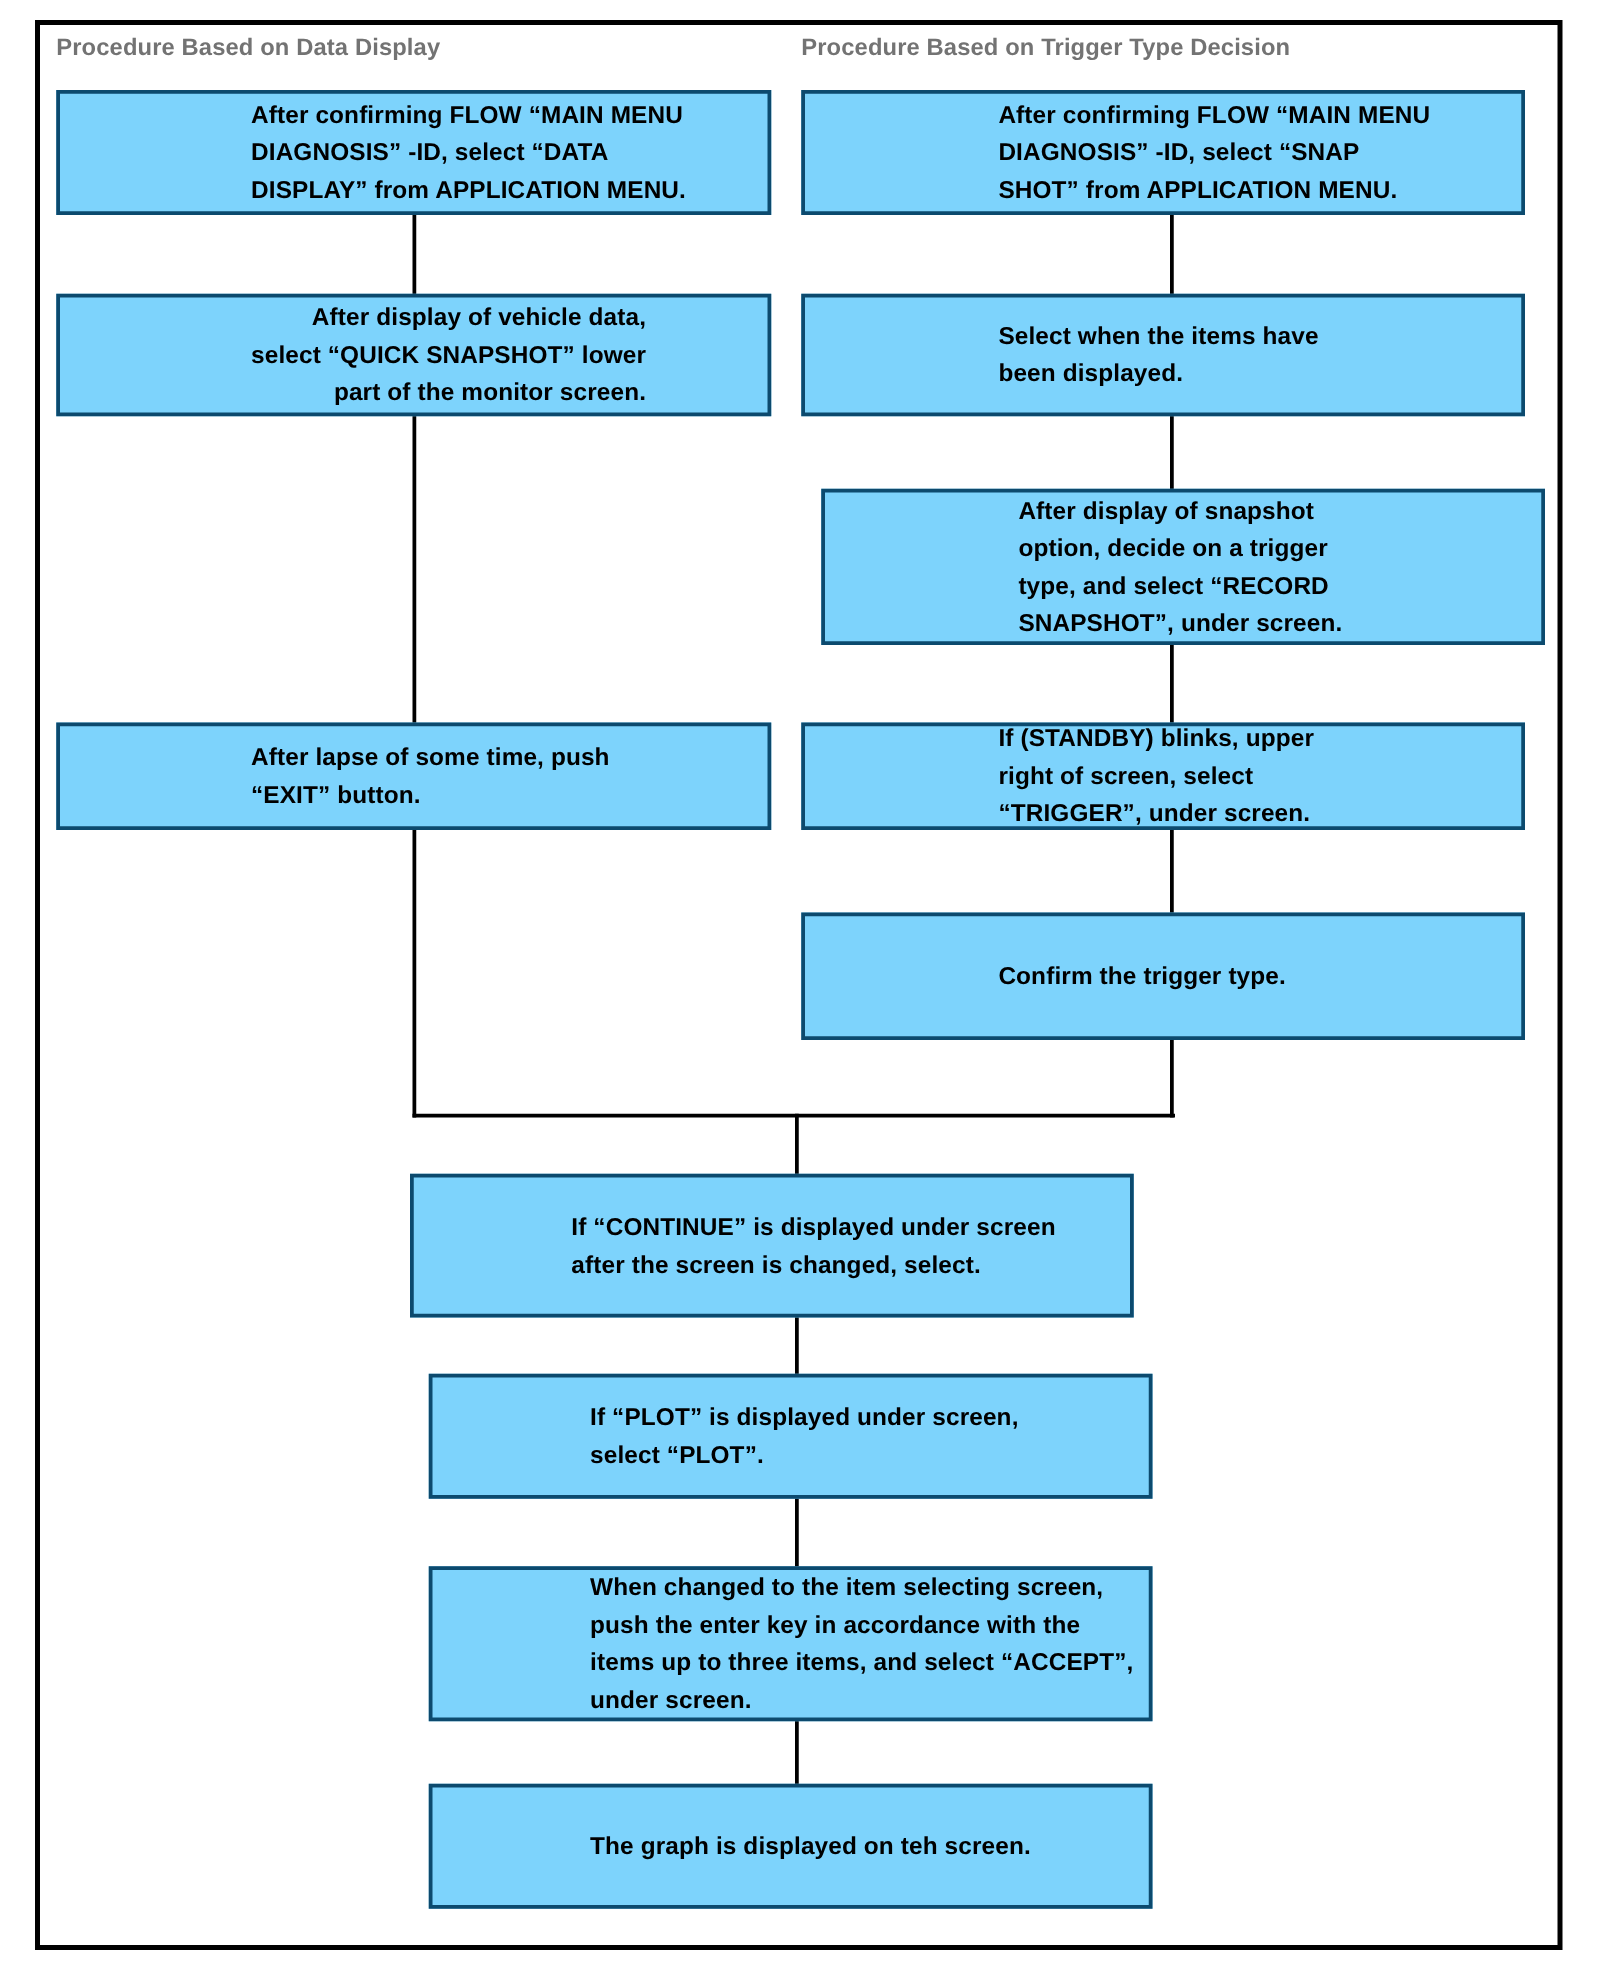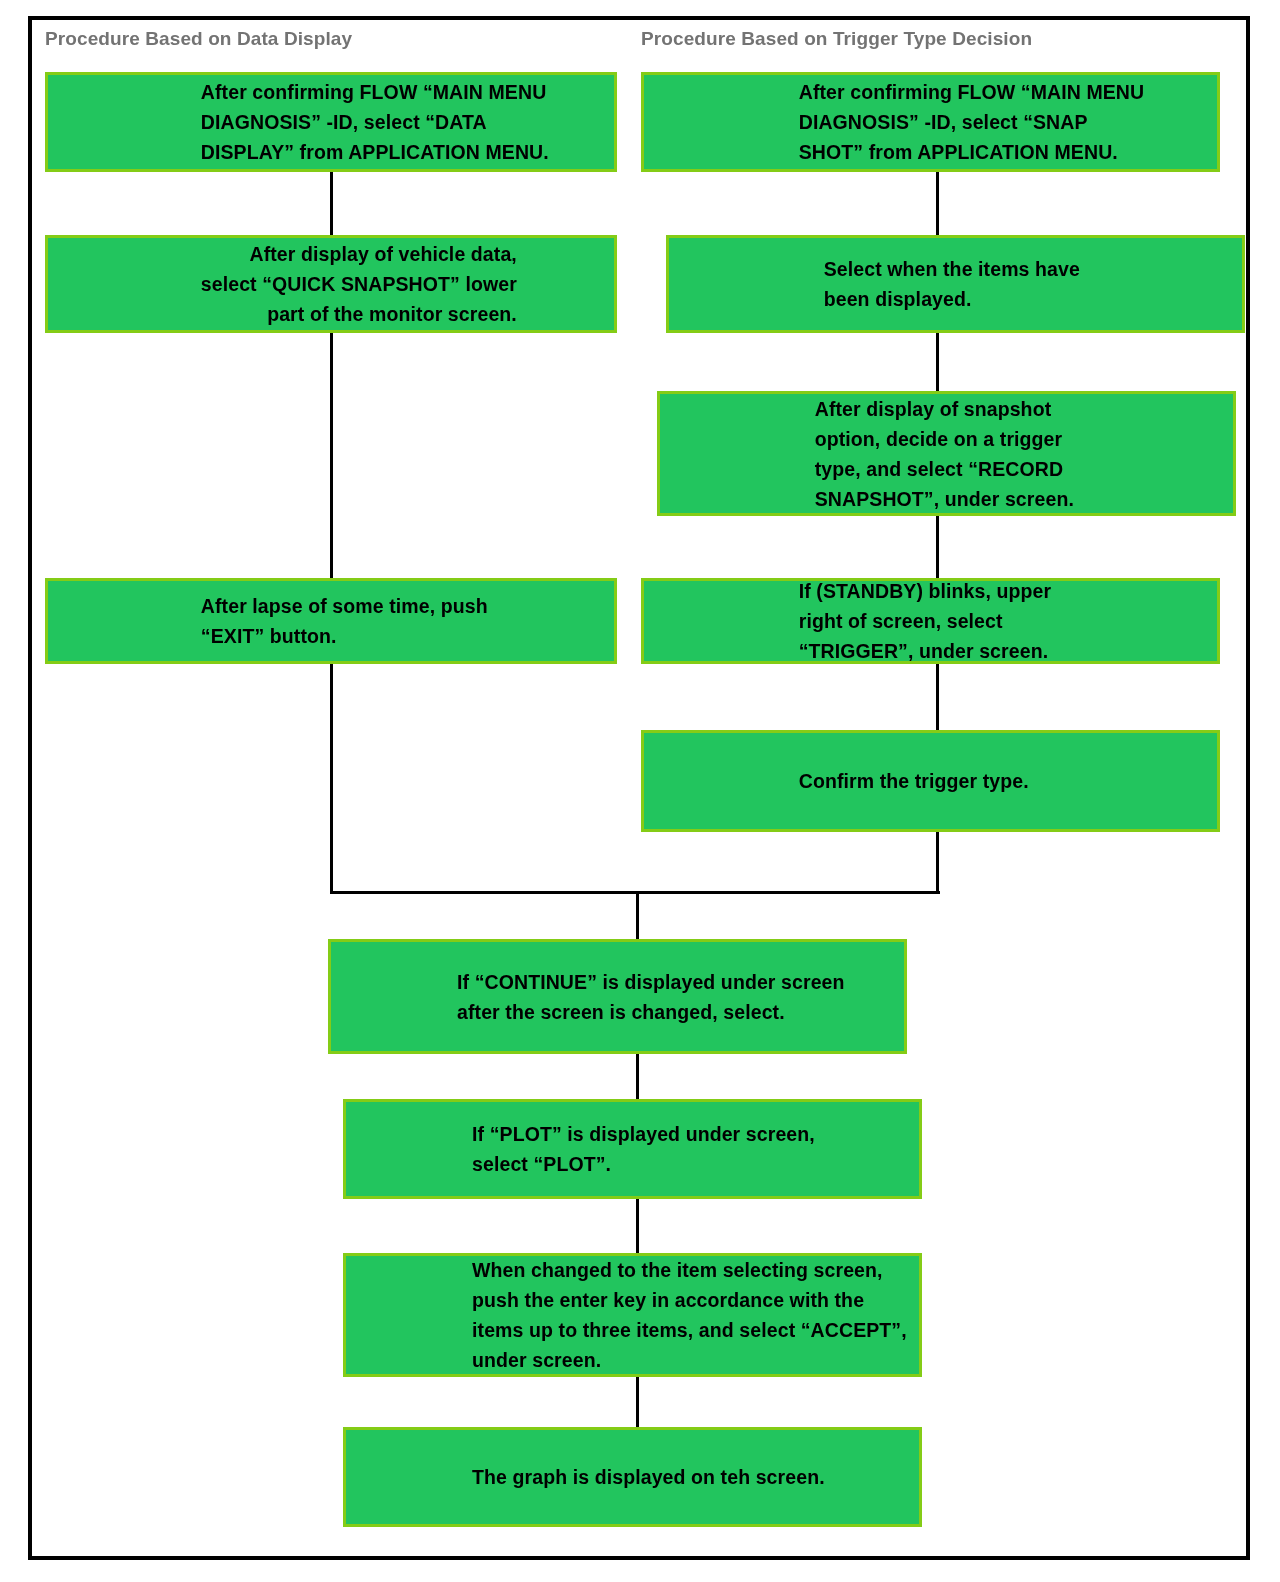--- a/index.html
+++ b/index.html
@@ -31,22 +31,22 @@
     position: absolute;
     font-size: 19px;
     font-weight: bold;
     color: #737373;
     text-align: left;
     letter-spacing: 0.1px;
     white-space: nowrap;
   }
   .node {
     position: absolute;
-    border: 3px solid #84cc16;
-    background: #22c55e;
+    border: 3px solid #0c4a6e;
+    background: #7dd3fc;
     box-sizing: border-box;
   }
   .node .txt {
     position: absolute;
     left: 27%;
     top: 50%;
     transform: translateY(-50%);
     font-size: 19.5px;
     font-weight: bold;
     line-height: 30px;
@@ -108,21 +108,21 @@
     <div class="txt">After lapse of some time, push
 “EXIT” button.</div>
   </div>
 
   <div class="node" style="left:641px; top:72px; width:579px; height:100px;">
     <div class="txt">After confirming FLOW “MAIN MENU
 DIAGNOSIS” -ID, select “SNAP
 SHOT” from APPLICATION MENU.</div>
   </div>
 
-  <div class="node" style="left:666px; top:235px; width:579px; height:98px;">
+  <div class="node" style="left:641px; top:235px; width:579px; height:98px;">
     <div class="txt">Select when the items have
 been displayed.</div>
   </div>
 
   <div class="node" style="left:641px; top:391px; width:579px; height:125px;margin-left:16px;">
     <div class="txt">After display of snapshot
 option, decide on a trigger
 type, and select “RECORD
 SNAPSHOT”, under screen.</div>
   </div>

